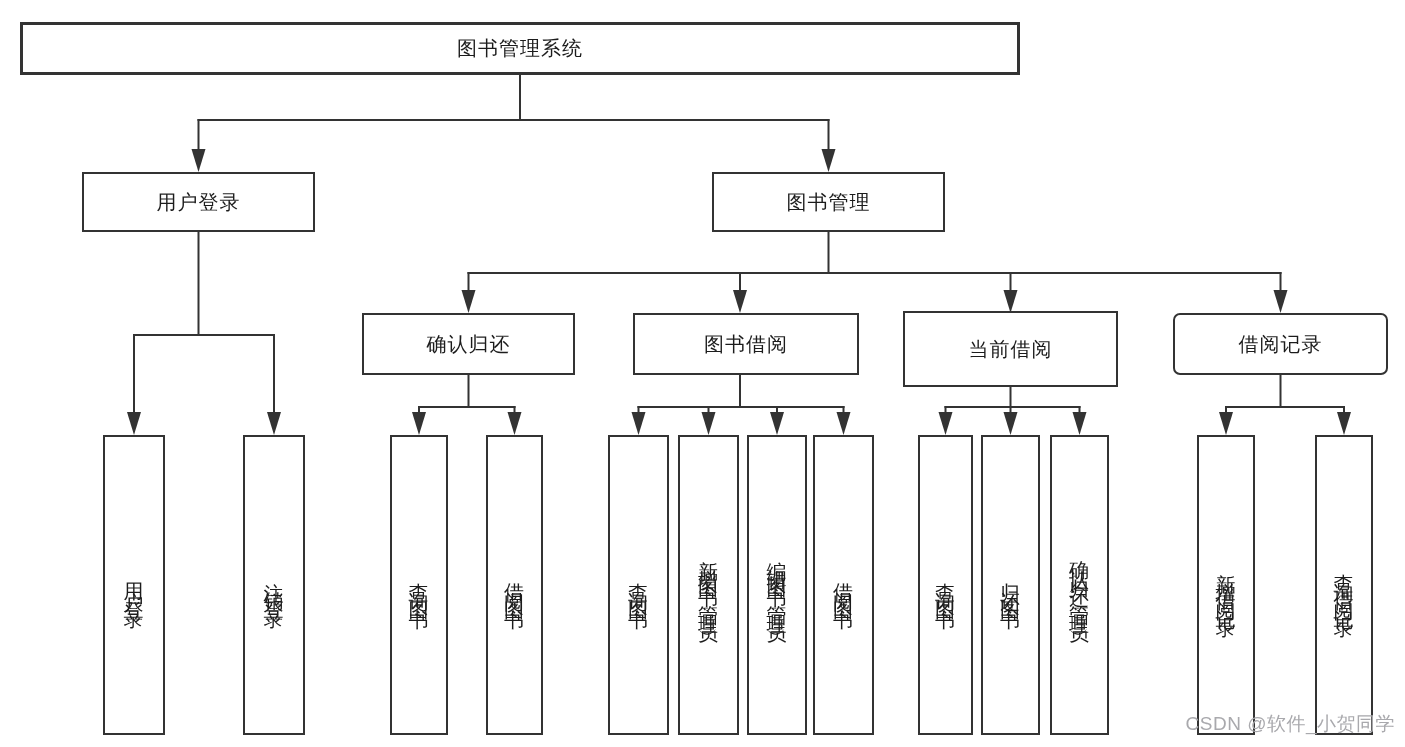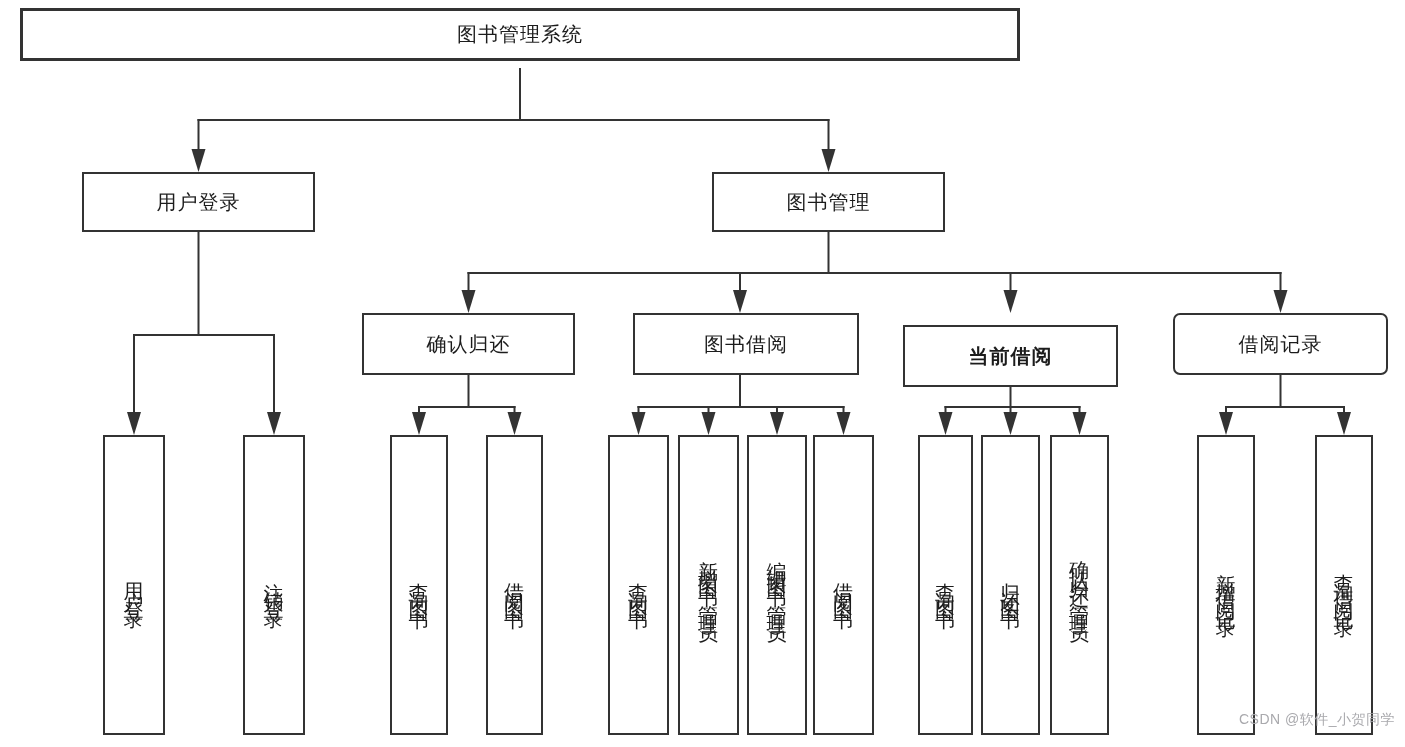--- a/index.html
+++ b/index.html
@@ -35,21 +35,21 @@
     font-size:20px;
     line-height:1;
     letter-spacing:9px;
     color:#1c1c1c;
     white-space:nowrap;
   }
   .watermark{
     position:absolute;
     right:10px;
     top:711px;
-    font-size:14px;
+    font-size:19px;
     color:#a9a9ad;
     letter-spacing:0.5px;
     white-space:nowrap;
   }
 </style>
 </head>
 <body>
 
 <div class="canvas">
 
@@ -115,38 +115,38 @@
       <g>
         <line x1="1280.5" y1="375" x2="1280.5" y2="407" stroke="#333333" stroke-width="2"></line>
         <line x1="1225" y1="407" x2="1345" y2="407" stroke="#333333" stroke-width="2"></line>
         <line x1="1226" y1="406" x2="1226" y2="417" stroke="#333333" stroke-width="2"></line>
         <polygon points="1219,412 1233,412 1226,435" fill="#333333"></polygon>
         <line x1="1344" y1="406" x2="1344" y2="417" stroke="#333333" stroke-width="2"></line>
         <polygon points="1337,412 1351,412 1344,435" fill="#333333"></polygon>
       </g>
     </svg>
 
-  <div class="box root" style="left:20px;top:8px;width:1000px;height:53px;">
+  <div class="box root" style="left:20px;top:22px;width:1000px;height:53px;">
     <span class="hlbl">图书管理系统</span>
   </div>
 
   <div class="box" style="left:82px;top:172px;width:233px;height:60px;">
     <span class="hlbl">用户登录</span>
   </div>
   <div class="box" style="left:712px;top:172px;width:233px;height:60px;text-align:center;">
     <span class="hlbl">图书管理</span>
   </div>
 
   <div class="box" style="left:362px;top:313px;width:213px;height:62px;">
     <span class="hlbl">确认归还</span>
   </div>
   <div class="box" style="left:633px;top:313px;width:226px;height:62px;align-items:center;">
     <span class="hlbl">图书借阅</span>
   </div>
-  <div class="box" style="left:903px;top:325px;width:215px;height:62px;font-weight:bold;">
+  <div class="box" style="left:903px;top:311px;width:215px;height:76px;">
     <span class="hlbl">当前借阅</span>
   </div>
   <div class="box" style="left:1173px;top:313px;width:215px;height:62px;border-radius:7px;">
     <span class="hlbl">借阅记录</span>
   </div>
 
   <div class="box leaf" style="left:103px;top:435px;width:62px;height:300px;">
     <span class="vlbl">用户登录</span>
   </div>
   <div class="box leaf" style="left:243px;top:435px;width:62px;height:300px;">

